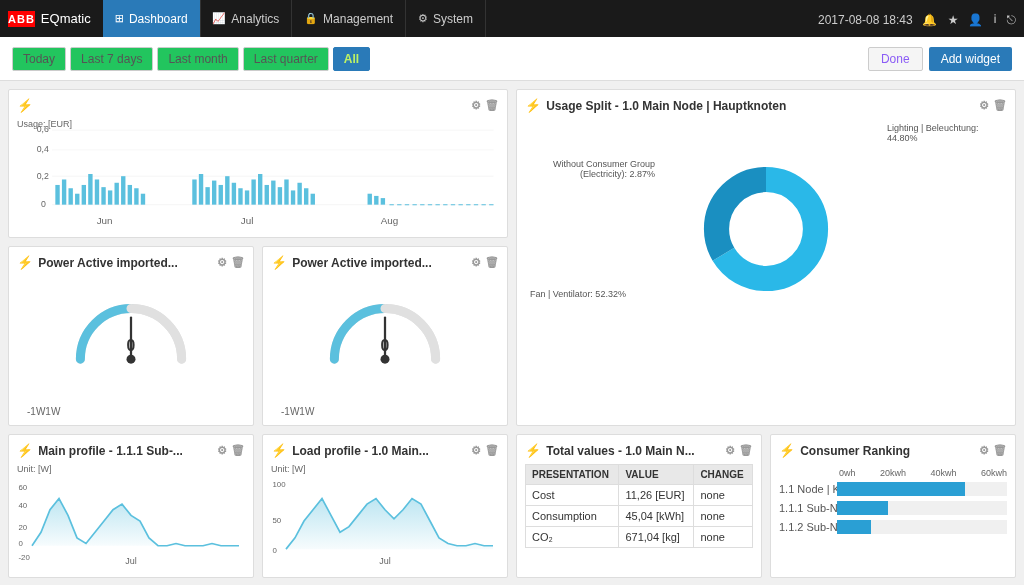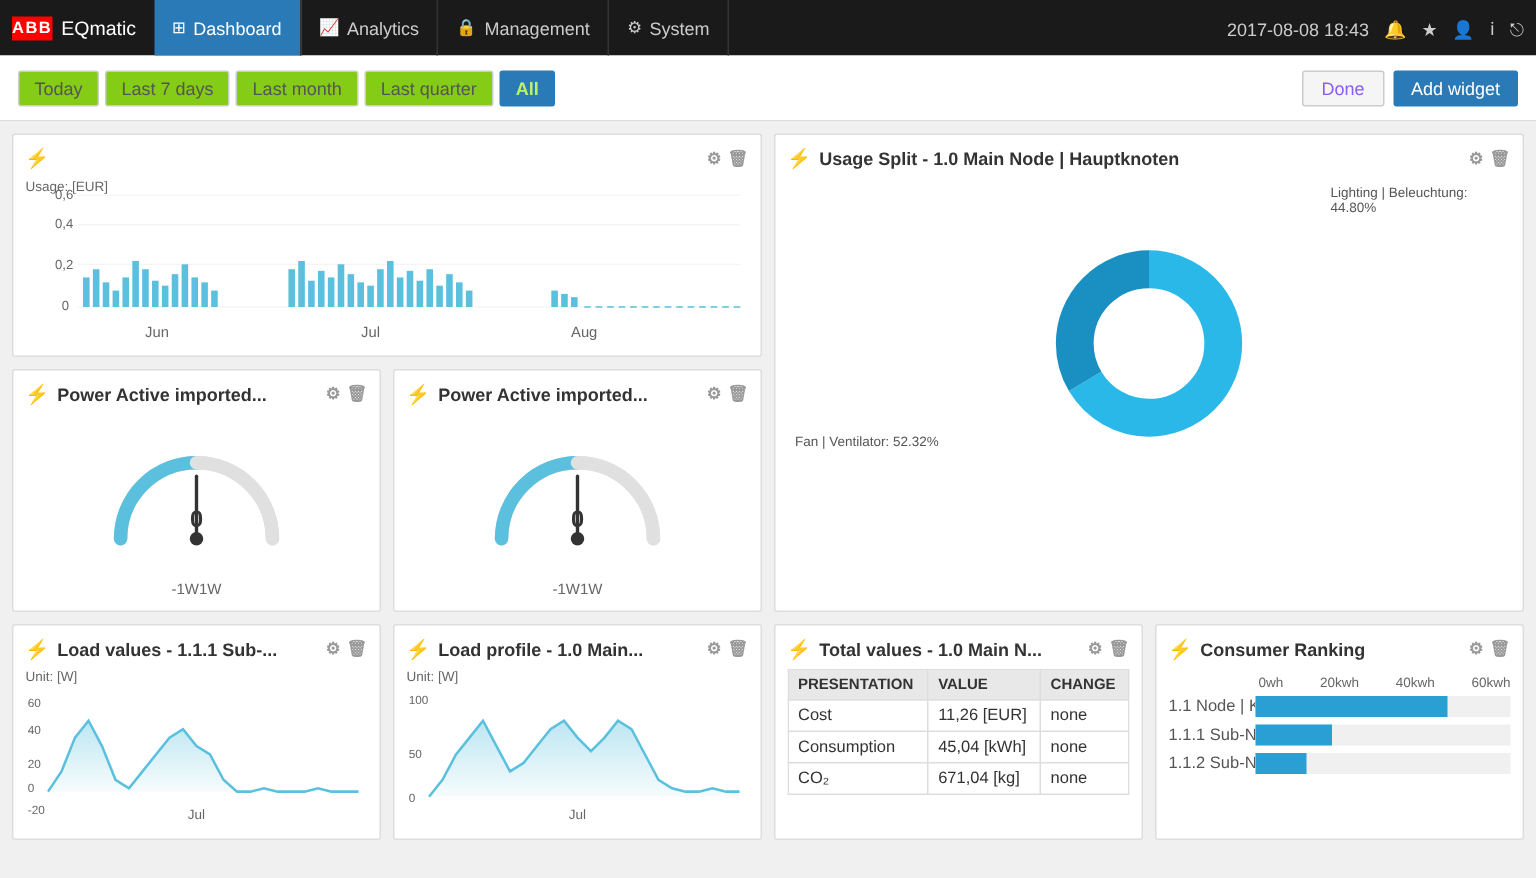--- a/index.html
+++ b/index.html
@@ -77,21 +77,21 @@
       height: 44px;
     }
     .filter-btns {
       display: flex;
       gap: 4px;
     }
     .filter-btn {
       padding: 4px 10px;
       font-size: 12px;
       border: 1px solid #ccc;
-      background: #84cc16;
+      background: #22c55e;
       cursor: pointer;
       border-radius: 2px;
       color: #555;
     }
     .filter-btn.active {
       background: #2a7ab8;
       color: #bef264;
       border-color: #2a7ab8;
       font-weight: bold;
     }
@@ -184,24 +184,24 @@
 
     
     .gauge-container {
       display: flex;
       align-items: center;
       justify-content: center;
       height: 110px;
     }
     .gauge-labels {
       display: flex;
-      justify-content: center;
+      justify-content: flex-start;
       font-size: 10px;
       color: #666;
-      margin-top: 2px;
+      margin-top: 20px;
       padding: 0 10px;
     }
 
     
     .table-widget {
       width: 100%;
       font-size: 11px;
       border-collapse: collapse;
     }
     .table-widget th {
@@ -405,20 +405,21 @@
       <svg viewBox="0 0 200 200" width="180" height="180">
 
         <circle cx="100" cy="100" r="55" fill="none" stroke="#2ab8e8" stroke-width="28" stroke-dasharray="229.3 439.8" stroke-dashoffset="0" transform="rotate(-90 100 100)"></circle>
         <circle cx="100" cy="100" r="55" fill="none" stroke="#1a8fc1" stroke-width="28" stroke-dasharray="196.9 439.8" stroke-dashoffset="-229.3" transform="rotate(-90 100 100)"></circle>
         <circle cx="100" cy="100" r="55" fill="none" stroke="#a0d8ef" stroke-width="28" stroke-dasharray="12.6 439.8" stroke-dashoffset="-426.2" transform="rotate(-90 100 100)"></circle>
         <circle cx="100" cy="100" r="38" fill="white"></circle>
       </svg>
 
       <div style="position:absolute; top:0; left:0; width:100%; height:100%; pointer-events:none;">
         <div style="position:absolute; top:4px; right:20px; font-size:9px; color:#555; text-align:left; max-width:100px;">Lighting | Beleuchtung: 44.80%</div>
+        <div style="position:absolute; top:40px; left:10px; font-size:9px; color:#555; text-align:right; max-width:120px;">Without Consumer Group (Electricity): 2.87%</div>
         <div style="position:absolute; bottom:40px; left:5px; font-size:9px; color:#555; text-align:left; max-width:110px;">Fan | Ventilator: 52.32%</div>
       </div>
     </div>
   </div>
 
   <div class="widget">
     <div class="widget-title">
       <span class="lightning-icon">⚡</span>
       <span>Power Active imported...</span>
       <div class="widget-title-right">
@@ -468,21 +469,21 @@
     </div>
     <div class="gauge-labels">
       <span>-1W</span>
       <span>1W</span>
     </div>
   </div>
 
   <div class="widget">
     <div class="widget-title">
       <span class="lightning-icon">⚡</span>
-      <span>Load values - 1.1.1 Sub-...</span>
+      <span>Main profile - 1.1.1 Sub-...</span>
       <div class="widget-title-right">
         <span>⚙</span>
         <span>🗑</span>
       </div>
     </div>
     <div style="font-size:9px; color:#666; margin-bottom:2px;">Unit: [W]</div>
     <svg class="mini-chart" viewBox="0 0 200 80">
       <text x="0" y="12" font-size="7" fill="#666">60</text>
       <text x="0" y="28" font-size="7" fill="#666">40</text>
       <text x="0" y="48" font-size="7" fill="#666">20</text>

